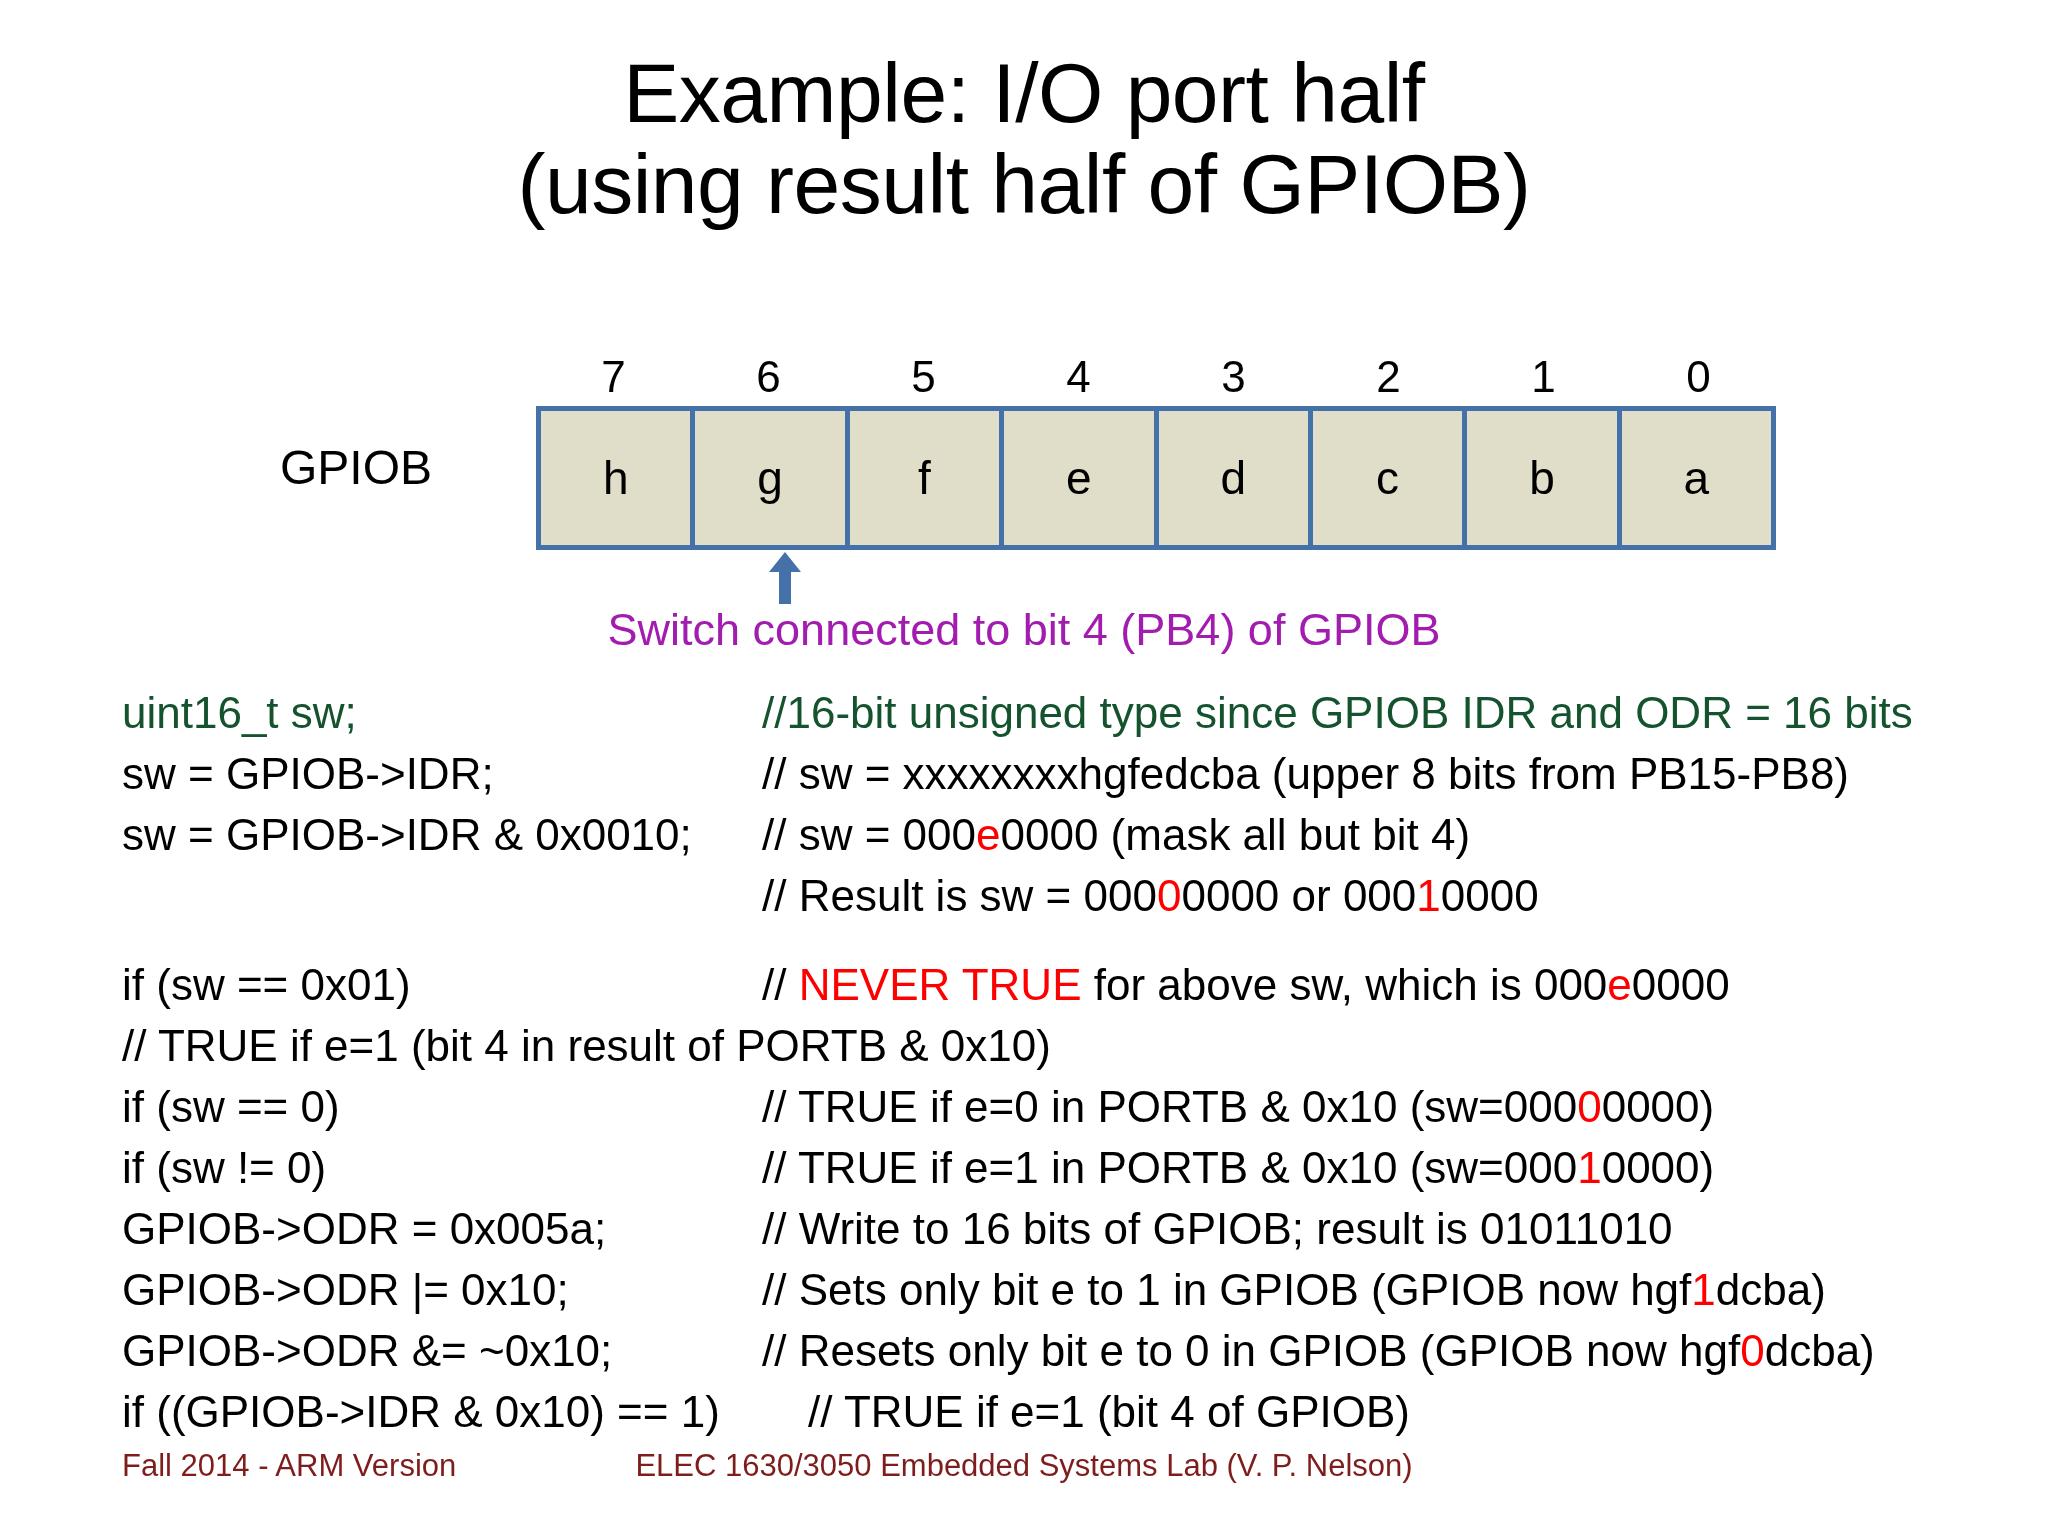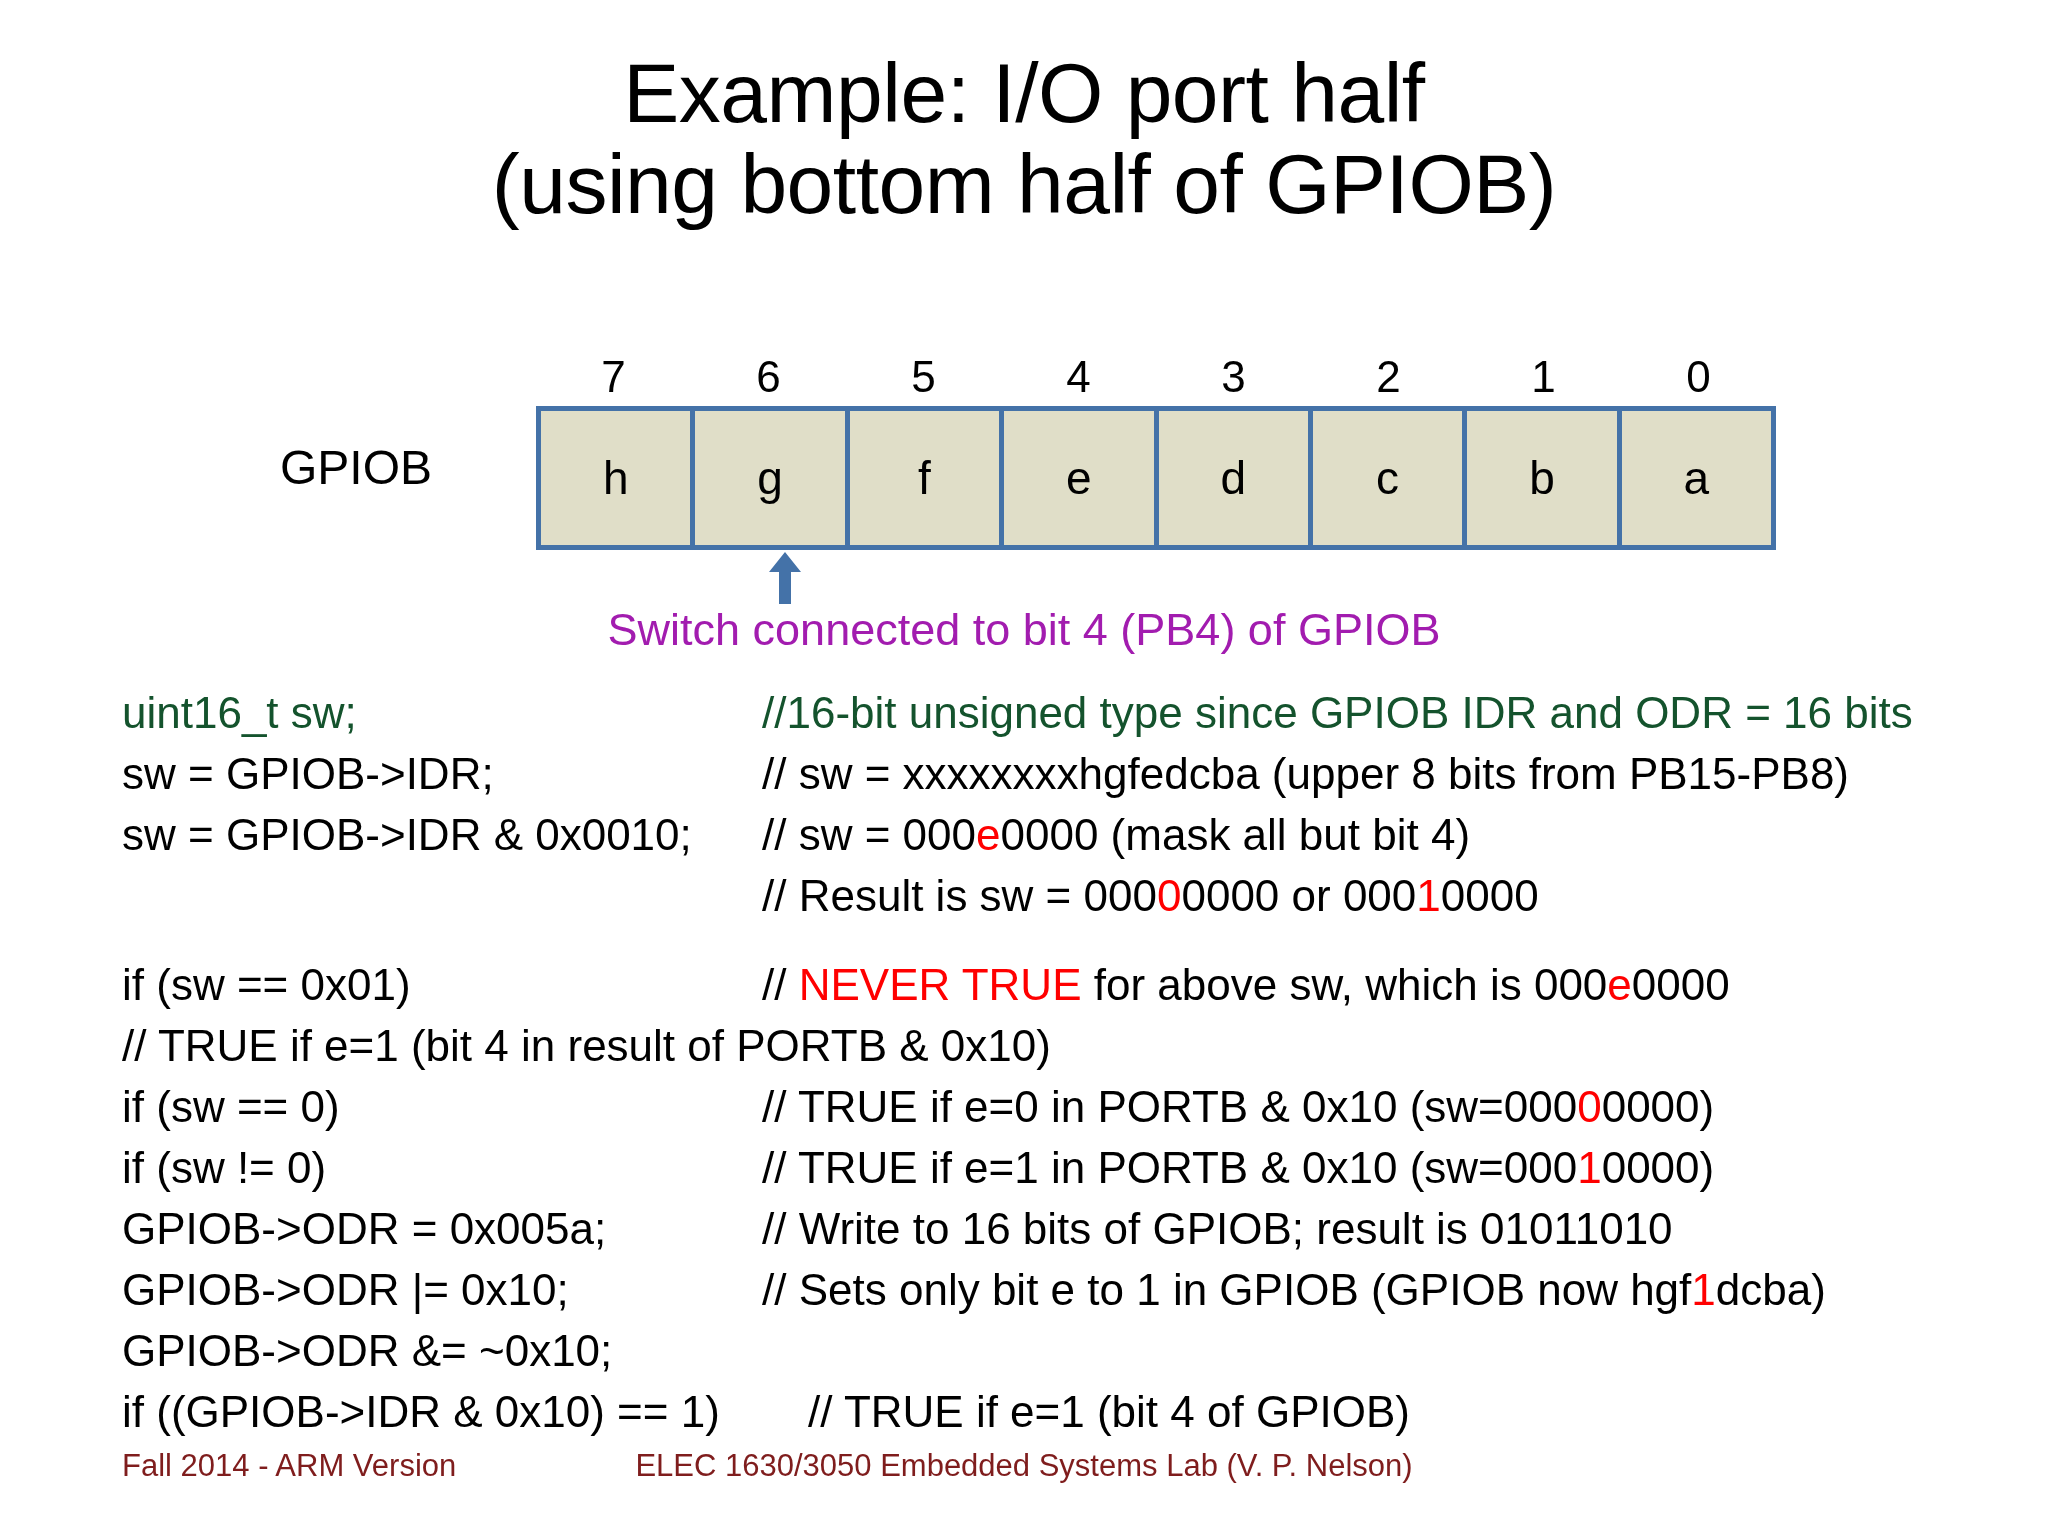--- a/index.html
+++ b/index.html
@@ -149,21 +149,21 @@
     top: 0;
     width: 2048px;
     text-align: center;
   }
 </style>
 </head>
 <body>
 
 <div class="title-block">
   <div class="title-line">Example: I/O port half</div>
-  <div class="title-line">(using bottom half of GPIOB)</div>
+  <div class="title-line">(using result half of GPIOB)</div>
 </div>
 
 <div class="diagram">
 
   <div class="reg-label">GPIOB</div>
 
   <div class="bit-numbers">
     <div class="num">7</div>
     <div class="num">6</div>
     <div class="num">5</div>
@@ -228,20 +228,21 @@
   <div class="code-row">
     <span class="stmt"><span>GPIOB-&gt;ODR = 0x005a;</span></span>
     <span class="cmt"><span>// Write to 16 bits of GPIOB; result is 01011010</span></span>
   </div>
   <div class="code-row">
     <span class="stmt"><span>GPIOB-&gt;ODR |= 0x10;</span></span>
     <span class="cmt"><span>// Sets only bit e to 1 in GPIOB  (GPIOB now hgf</span><span class="red">1</span><span>dcba)</span></span>
   </div>
   <div class="code-row">
     <span class="stmt"><span>GPIOB-&gt;ODR &amp;= ~0x10;</span></span>
+    <span class="cmt"><span>// Resets only bit e to 0 in GPIOB  (GPIOB now hgf</span><span class="red">0</span><span>dcba)</span></span>
   </div>
   <div class="code-row indent-cmt">
     <span class="stmt"><span>if ((GPIOB-&gt;IDR &amp; 0x10) == 1)</span></span>
     <span class="cmt"><span>// TRUE if e=1 (bit 4 of GPIOB)</span></span>
   </div>
 </div>
 
 <div class="footer">
   <div class="left">Fall 2014 - ARM Version</div>
   <div class="center">ELEC 1630/3050 Embedded Systems Lab (V. P. Nelson)</div>

